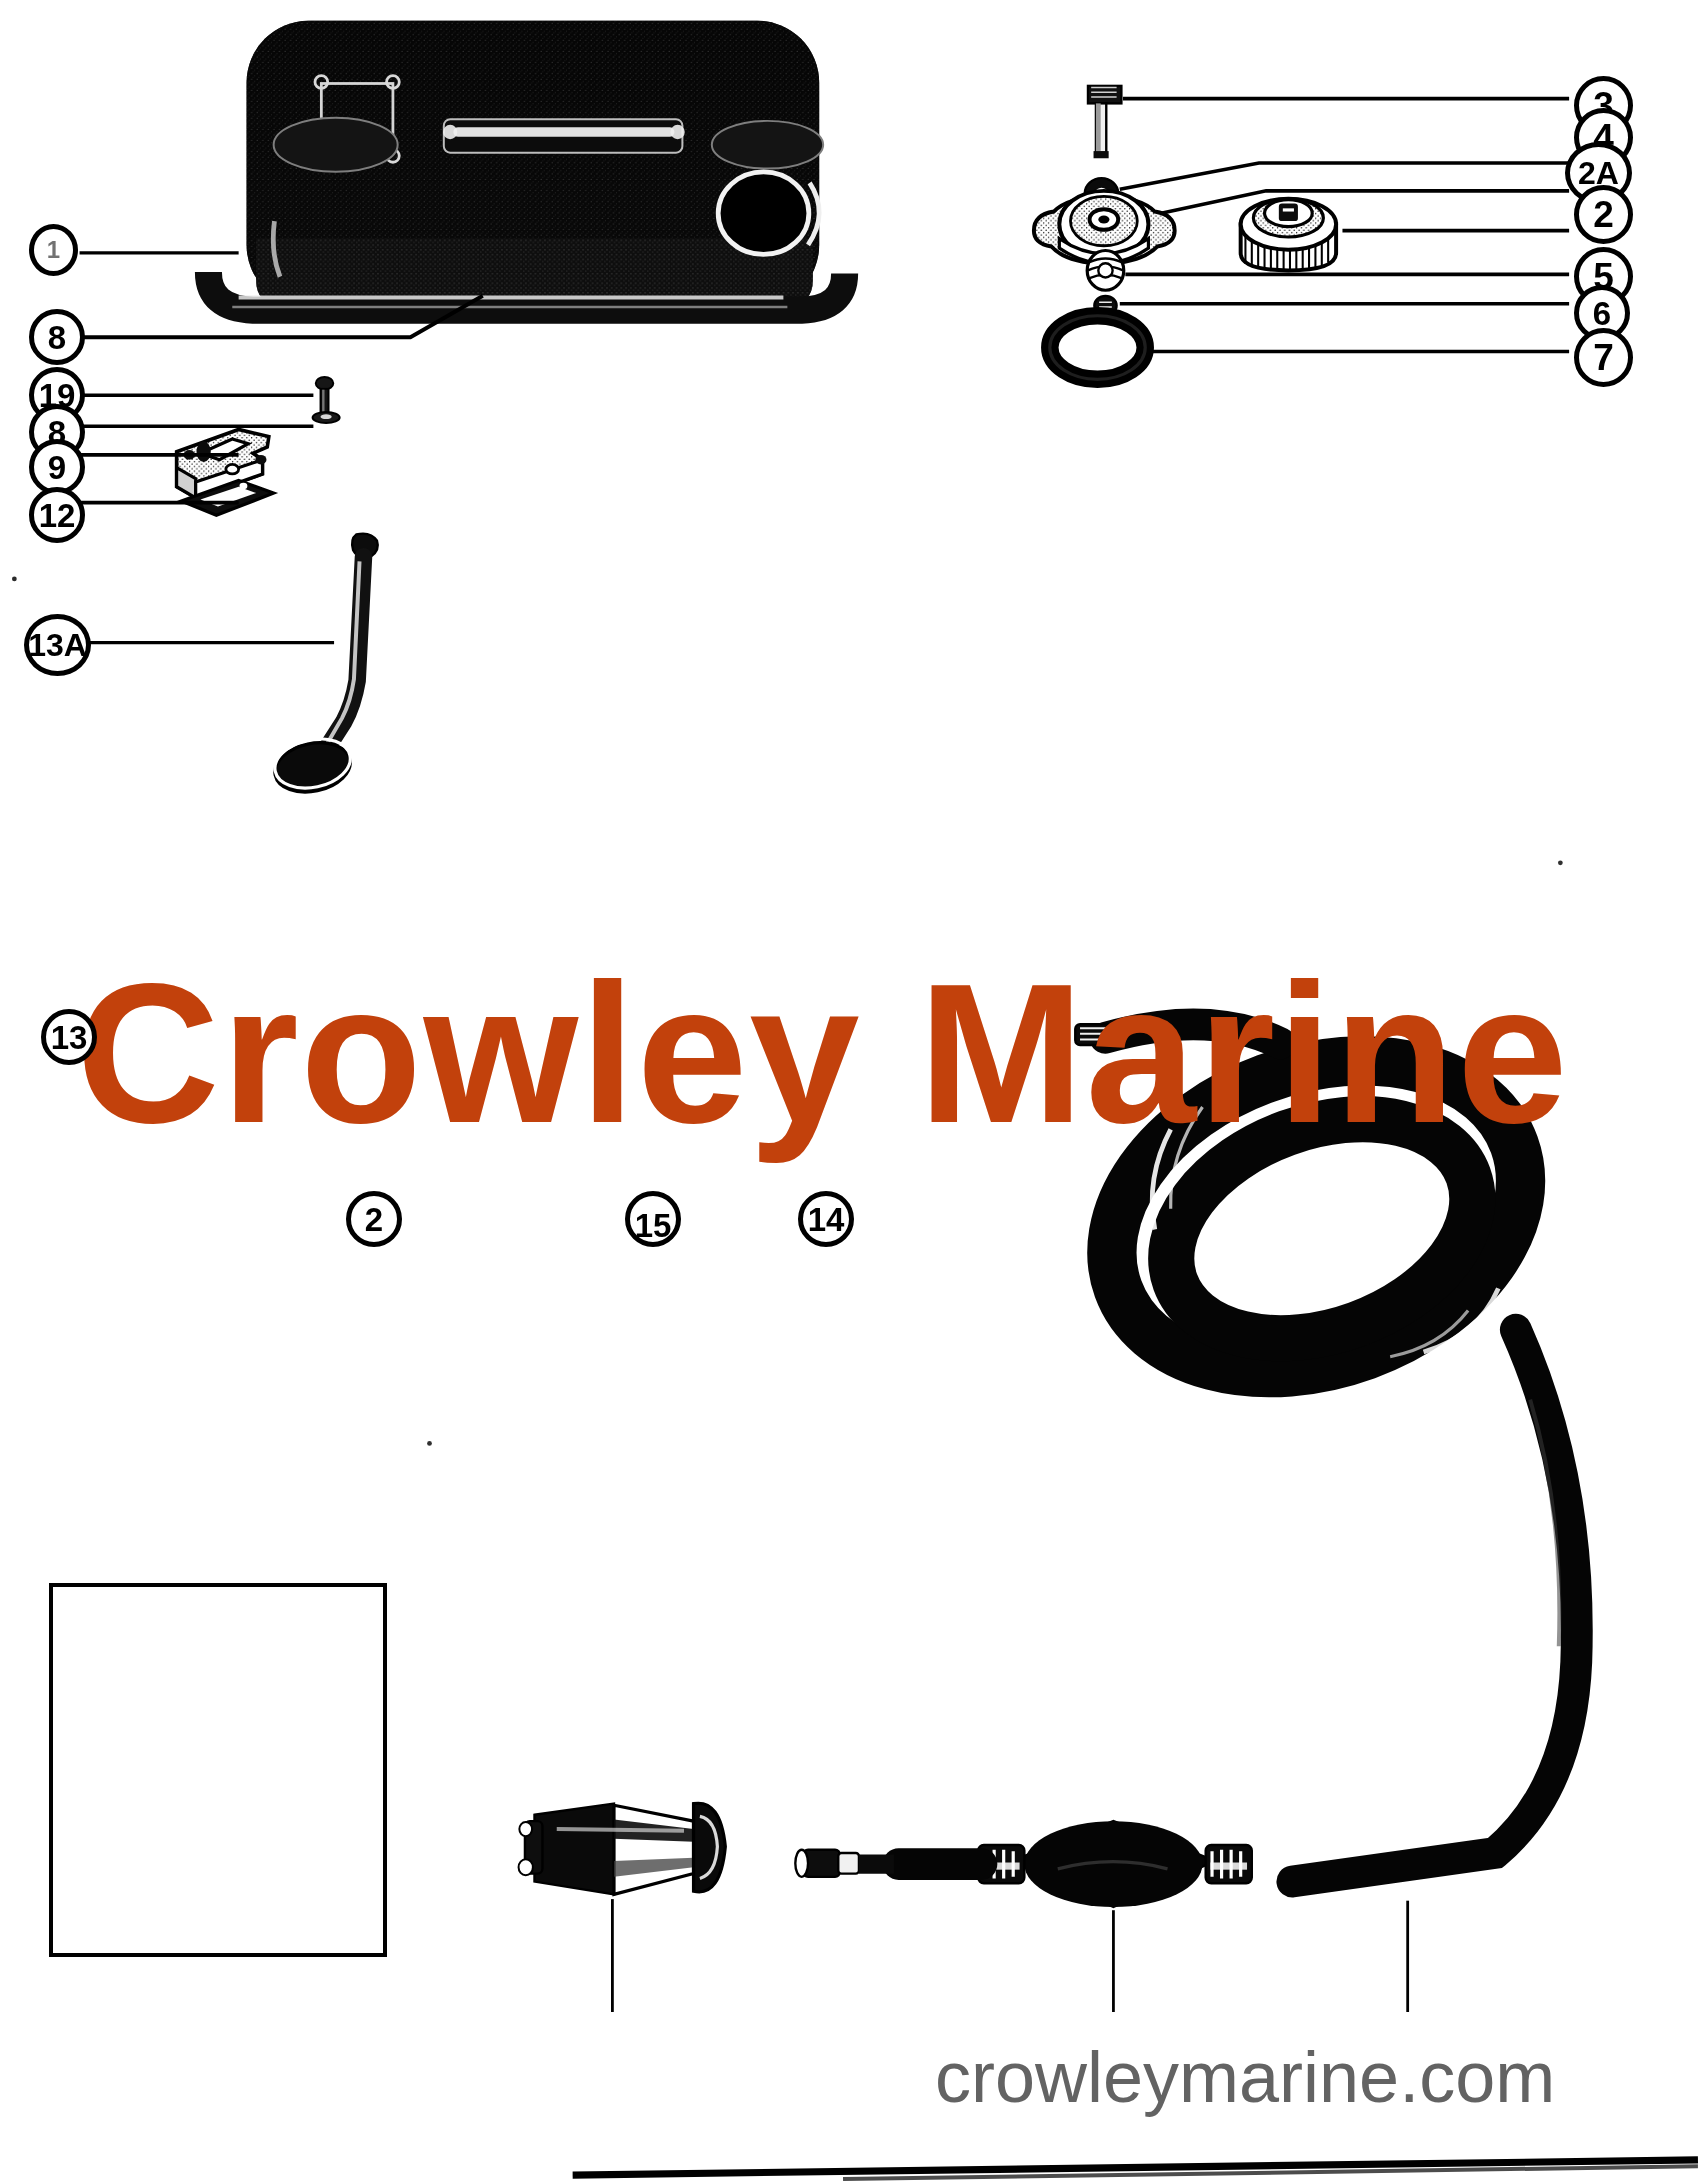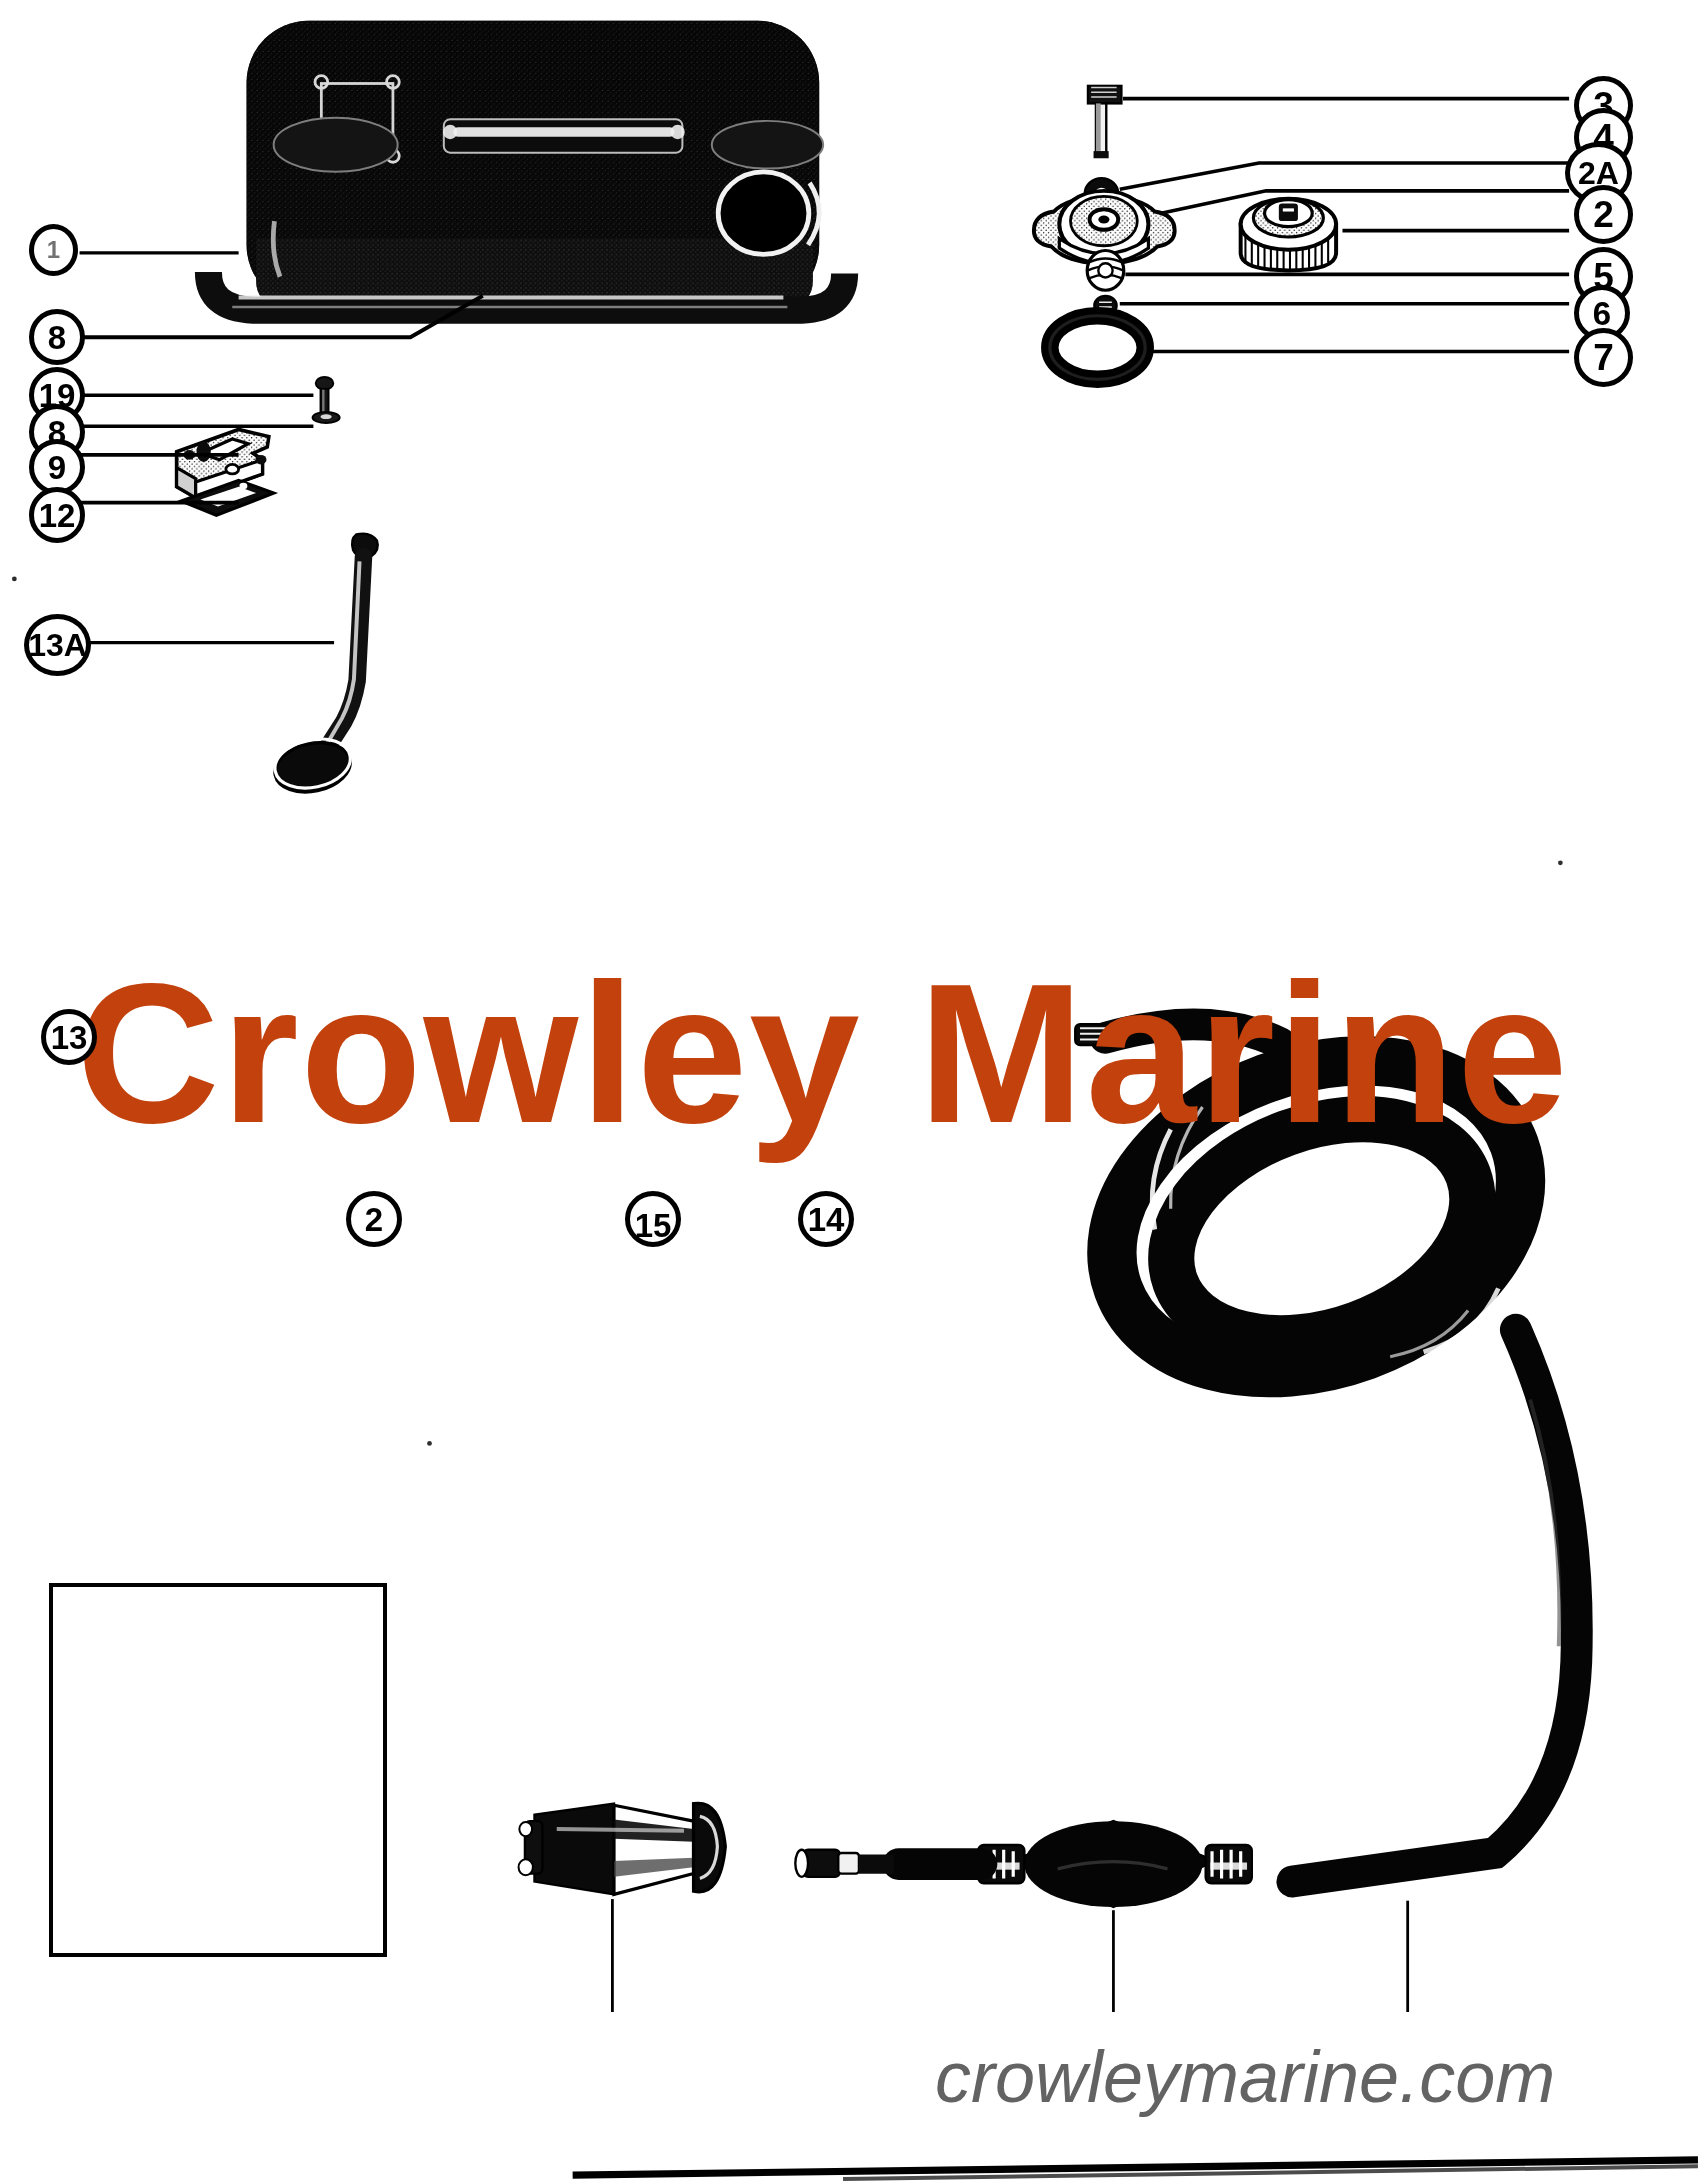--- a/index.html
+++ b/index.html
@@ -362,21 +362,21 @@
     <path d="M720 2735 L2135 2716" stroke="#000" stroke-width="9" fill="none"></path>
     <path d="M1060 2740 L2135 2724" stroke="#000" stroke-width="5" fill="none" opacity=".7"></path>
 
     <circle cx="18" cy="728" r="3" fill="#2b2b2b"></circle>
     <circle cx="540" cy="1815" r="3" fill="#303030"></circle>
     <circle cx="1962" cy="1085" r="3" fill="#303030"></circle>
   </svg>
 
   <div class="inset-box" style="left:49px; top:1583px; width:338px; height:374px;"></div>
 
-  <div class="wm-bottom" style="left:935px; top:2036px;font-style:italic;">crowleymarine.com</div>
+  <div class="wm-bottom" style="left:935px; top:2036px;">crowleymarine.com</div>
 
   <div id="callout-host">
       <div class="callout sz-sm faint" style="left: 29px; top: 224px;">
         <span>1</span>
       </div>
       <div class="callout sz-md" style="left: 29px; top: 309px;">
         <span>8</span>
       </div>
       <div class="callout sz-lg" style="left: 1574px; top: 76px;">
         <span>3</span>

